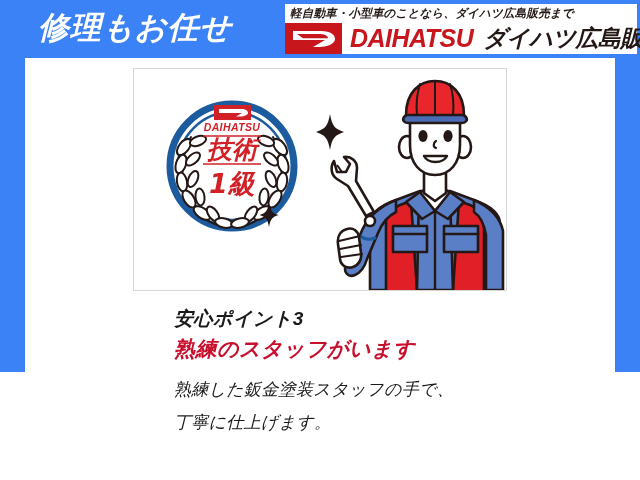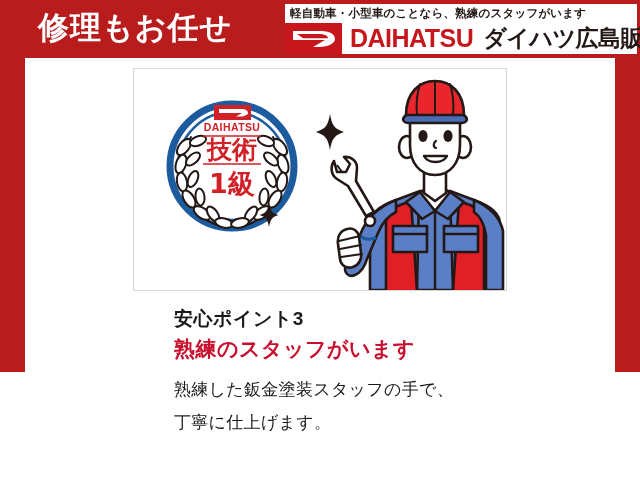--- a/index.html
+++ b/index.html
@@ -12,22 +12,23 @@
     height: 480px;
     overflow: hidden;
     font-family: "Liberation Sans", "DejaVu Sans", sans-serif;
   }
 
   
   #page {
     position: relative;
     width: 640px;
     height: 372px;
-    background: #b91c1c;
+    background: #3b82f6;
     box-sizing: border-box;
+    font-style: italic;
   }
 
   
   #header {
     position: absolute;
     left: 0; top: 0;
     width: 640px;
     height: 58px;
   }
   #header-title {
@@ -163,21 +164,21 @@
 <body>
 
 <div id="page">
 
   <div id="header">
 
     <div id="header-title">修理もお任せ</div>
 
     <div id="logo-block">
 
-      <div id="logo-tagline">軽自動車・小型車のことなら、熟練のスタッフがいます</div>
+      <div id="logo-tagline">軽自動車・小型車のことなら、ダイハツ広島販売まで</div>
 
       <div id="logo-row">
 
         <div id="logo-mark">
           <svg width="46" height="22" viewBox="0 0 46 22">
             <path d="M2 3 L30 3 C40 3 44 7 44 11 C44 15 38 19 28 19 L22 19 L34 12 L2 12 Z" fill="#ffffff"></path>
             <path d="M6 6 L27 6 C34 6 37 8 37 10.2 L12 10.2 Z" fill="#c8161d"></path>
           </svg>
         </div>
 

